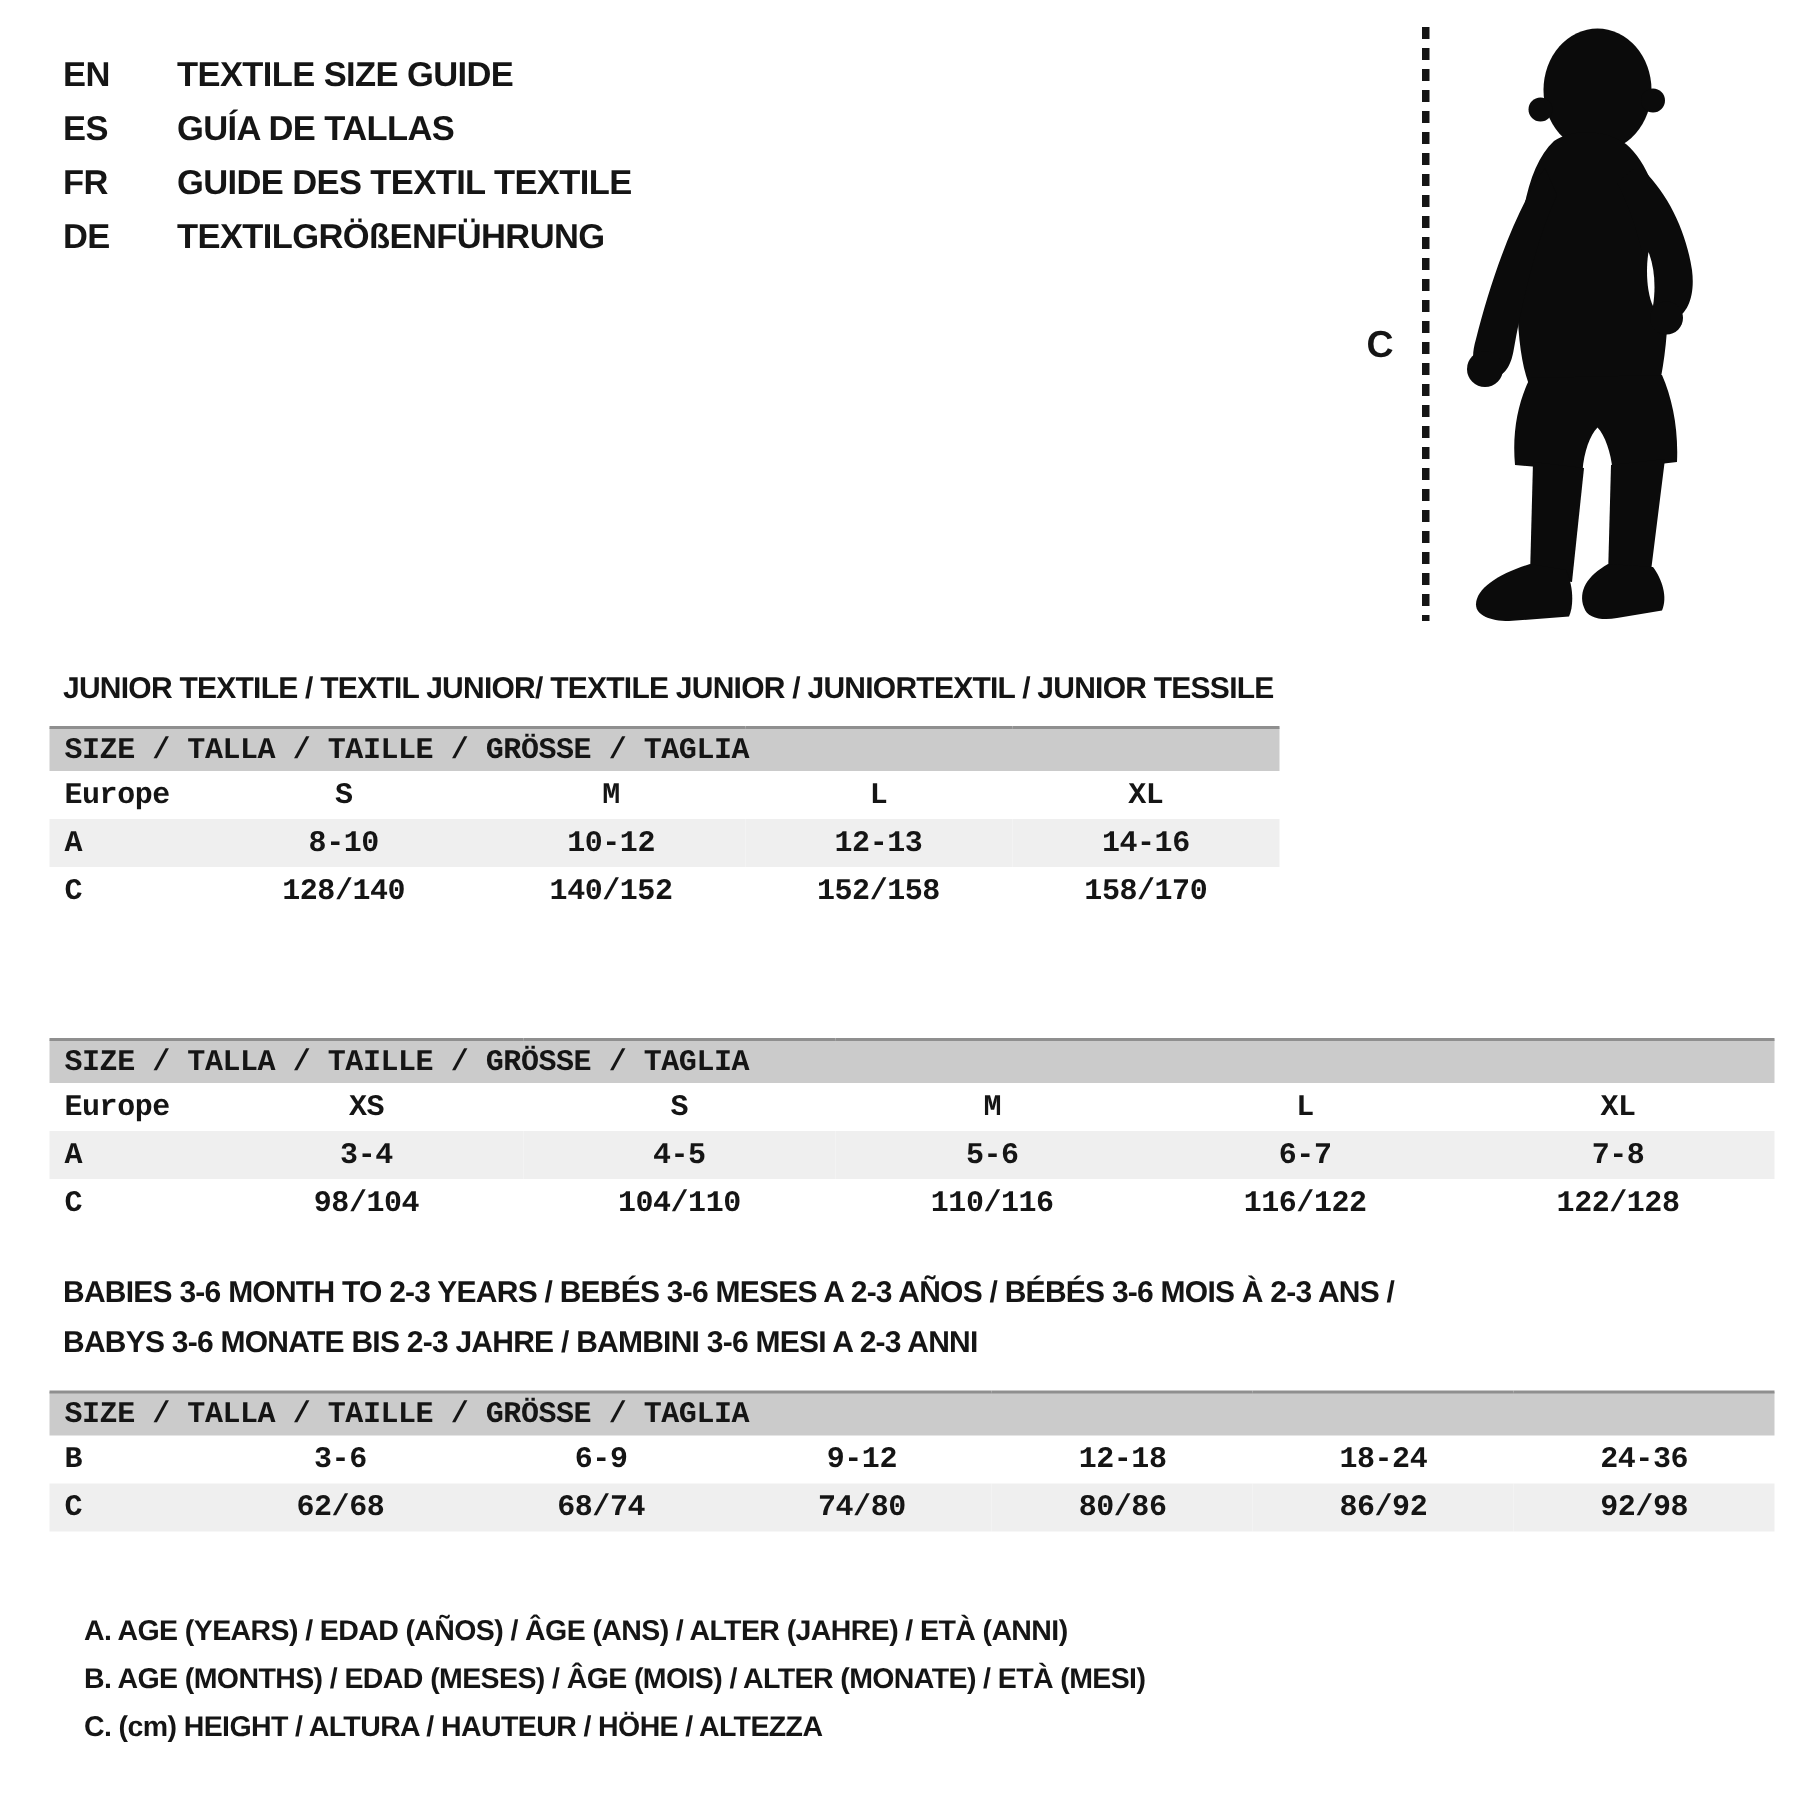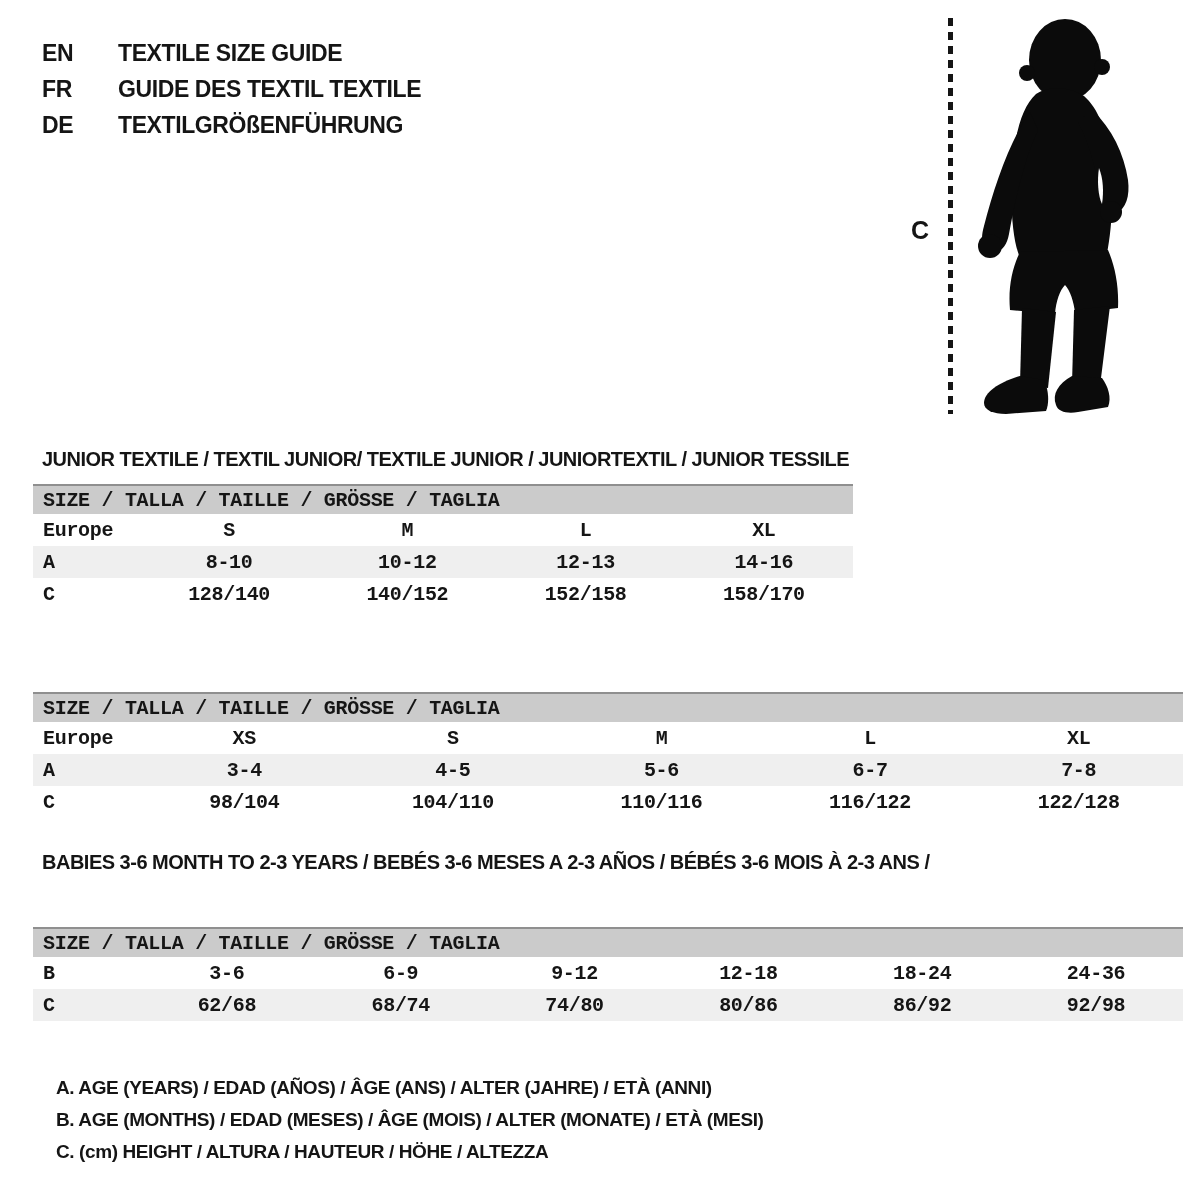--- a/index.html
+++ b/index.html
@@ -12,21 +12,21 @@
   body{
     width:1200px;height:1200px;background:#ffffff;
     font-family:"Liberation Sans","DejaVu Sans",sans-serif;
     color:var(--ink);
     position:relative;overflow:hidden;
   }
   .page{position:absolute;inset:0;}
 
   
   .lang-block{position:absolute;left:42px;top:31px;}
-  .lang-row{display:flex;height:36px;align-items:flex-end;font-weight:700;font-size:23px;letter-spacing:-0.4px;}
+  .lang-row{display:flex;height:36px;align-items:center;font-weight:700;font-size:23px;letter-spacing:-0.4px;}
   .lang-code{width:76px;flex:0 0 76px;}
   .lang-text{white-space:nowrap;}
 
   
   .height-line{
     position:absolute;left:948px;top:18px;width:5px;height:396px;
     background:repeating-linear-gradient(to bottom,var(--ink) 0 8px,transparent 8px 14px);
   }
   .height-label{
     position:absolute;left:911px;top:216px;
@@ -68,20 +68,24 @@
 </style>
 </head>
 <body>
 
 <div class="page">
 
   <div class="lang-block">
     <div class="lang-row">
       <span class="lang-code">EN</span>
       <span class="lang-text">TEXTILE SIZE GUIDE</span>
+    </div>
+    <div class="lang-row">
+      <span class="lang-code">ES</span>
+      <span class="lang-text">GUÍA DE TALLAS</span>
     </div>
     <div class="lang-row">
       <span class="lang-code">FR</span>
       <span class="lang-text">GUIDE DES TEXTIL TEXTILE</span>
     </div>
     <div class="lang-row">
       <span class="lang-code">DE</span>
       <span class="lang-text">TEXTILGRÖßENFÜHRUNG</span>
     </div>
   </div>
@@ -183,20 +187,21 @@
           <td>104/110</td>
           <td>110/116</td>
           <td>116/122</td>
           <td>122/128</td>
         </tr>
       </tbody>
     </table>
 
   <div class="sec-title" id="sec3-title">
     <div>BABIES 3-6 MONTH TO 2-3 YEARS / BEBÉS 3-6 MESES A 2-3 AÑOS / BÉBÉS 3-6 MOIS À 2-3 ANS /</div>
+    <div>BABYS 3-6 MONATE BIS 2-3 JAHRE / BAMBINI 3-6 MESI A 2-3 ANNI</div>
   </div>
   <table class="size-table" id="table3">
       <colgroup>
         <col style="width: 107px;">
         <col>
         <col>
         <col>
         <col>
         <col>
         <col>

